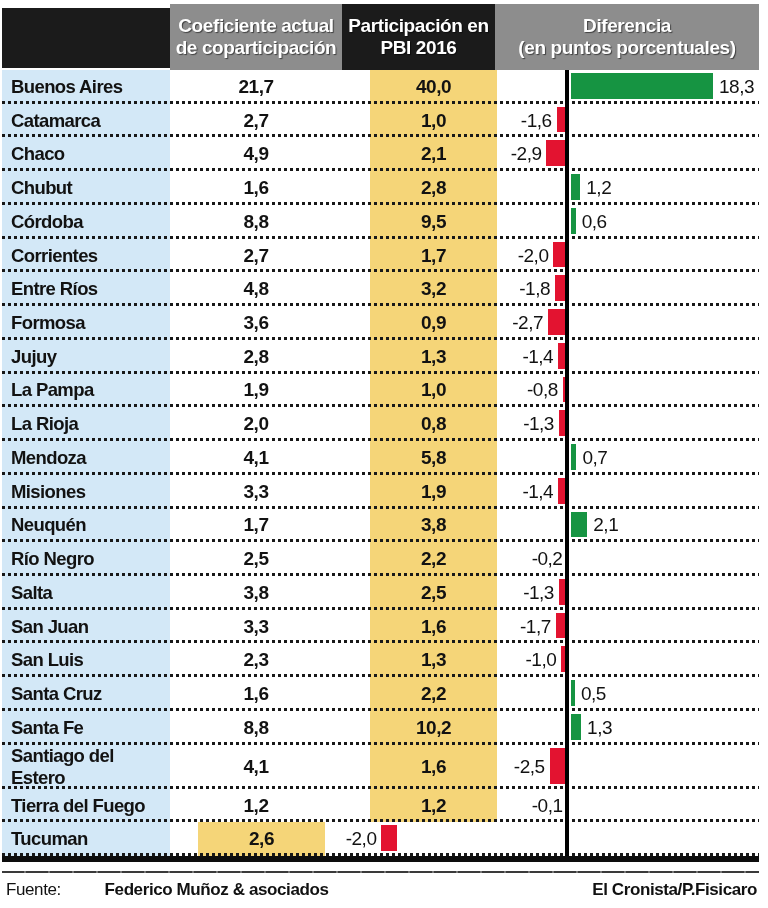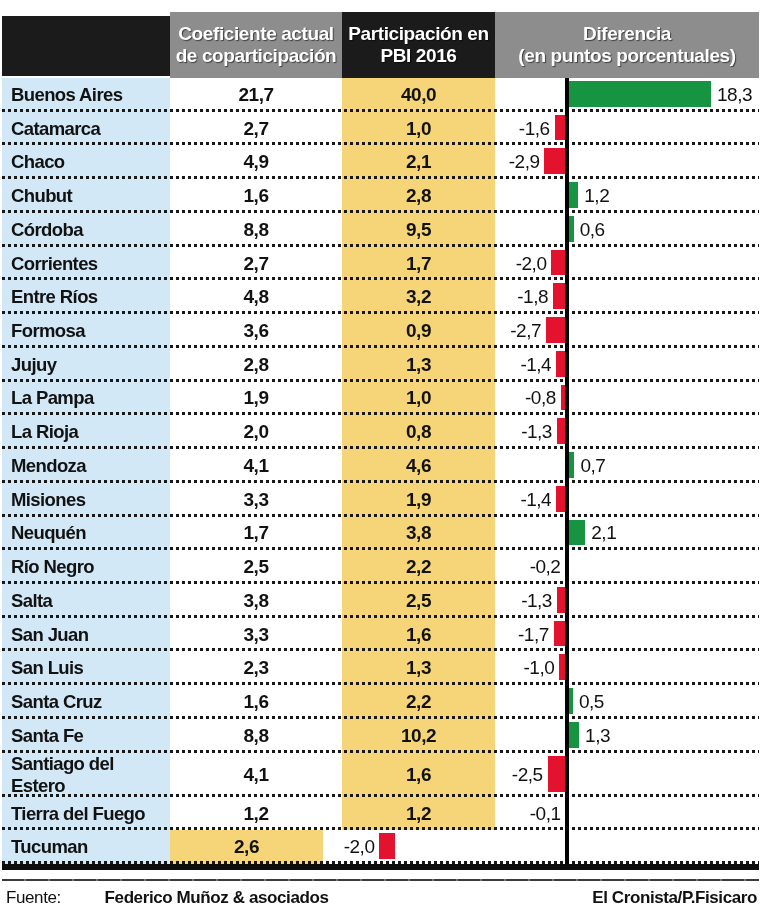--- a/index.html
+++ b/index.html
@@ -5,39 +5,39 @@
   * { box-sizing: border-box; margin: 0; padding: 0; }
   html, body { width: 768px; height: 908px; background: #ffffff; overflow: hidden; }
   body {
     font-family: "Liberation Sans", "DejaVu Sans", sans-serif;
     -webkit-font-smoothing: antialiased;
   }
   .page { width: 768px; height: 908px; position: relative; padding: 4px 6px 0 2px; }
   .table { width: 757px; position: relative; }
 
   
-  .thead { display: flex; height: 66px; position: relative; margin-top: 8px; }
+  .thead { display: flex; height: 66px; position: relative; }
   .h { color: #ffffff; font-weight: bold; font-size: 19px; line-height: 1.14;
        display: flex; flex-direction: column; justify-content: center; text-align: center;
        letter-spacing: -0.4px; text-shadow: 1px 1px 1px rgba(0,0,0,0.55); }
   .h-name  { width: 168px; background: #1b1b1b; margin: 4px 0 2px 0; }
   .h-coef  { width: 172px; background: var(--header-gray, #8d8d8d); }
   .h-pbi   { width: 153px; background: var(--header-black, #1b1b1b); }
   .h-diff  { flex: 1;      background: var(--header-gray, #8d8d8d); }
 
   
   .tbody { position: relative; height: 786px; display: flex; flex-direction: column; }
   .row { flex: 1; display: flex; position: relative; }
   .row::after { content: ""; position: absolute; left: 0; right: 0; bottom: 0; height: 3px;
     background: repeating-linear-gradient(90deg, #181818 0 3px, transparent 3px 6px); }
   .c { display: flex; align-items: center; font-weight: bold; color: #121212; font-size: 19px; }
   .c-name { width: 168px; background: var(--province-bg, #d3e8f7); padding-left: 9px;
             letter-spacing: -0.6px; font-size: 18.5px; }
   .c-coef { width: 172px; justify-content: center; letter-spacing: -0.5px; }
-  .c-pbi  { width: 153px; background: var(--pbi-bg, #f5d578); justify-content: center; letter-spacing: -0.5px; }
+  .c-pbi  { width: 127px; background: var(--pbi-bg, #f5d578); justify-content: center; letter-spacing: -0.5px; margin-left: 28px; }
   .c-diff { flex: 1; position: relative; }
   .bar { position: absolute; top: 3px; bottom: 5px; z-index: 1; }
   .dlabel { position: absolute; top: 50%; font-weight: normal; font-size: 19px;
             letter-spacing: -0.5px; white-space: nowrap; z-index: 3; }
   .zero-axis { position: absolute; top: 0; bottom: 0; left: 563px; width: 4px;
                background: #000000; z-index: 2; }
 
   
   .bottom-rule { height: 6px; background: #0d0d0d; margin-top: 0; }
   .footer-rule { height: 2px; background: #3a3a3a; margin-top: 9px;
@@ -178,21 +178,21 @@
     <div class="c c-pbi">0,8</div>
     <div class="c c-diff">
       <div class="bar" style="width: 10.088px; left: 61.912px; background: rgb(227, 19, 48);"></div>
       <span class="dlabel" style="left: 56.912px; transform: translate(-100%, -50%);">-1,3</span>
     </div>
   </div>
 
   <div class="row">
     <div class="c c-name">Mendoza</div>
     <div class="c c-coef">4,1</div>
-    <div class="c c-pbi">4,6</div>
+    <div class="c c-pbi">5,8</div>
     <div class="c c-diff">
       <div class="bar" style="width: 5.432px; left: 74px; background: rgb(22, 148, 66);"></div>
       <span class="dlabel" style="left: 85.432px; transform: translateY(-50%);">0,7</span>
     </div>
   </div>
 
   <div class="row">
     <div class="c c-name">Misiones</div>
     <div class="c c-coef">3,3</div>
     <div class="c c-pbi">1,9</div>

